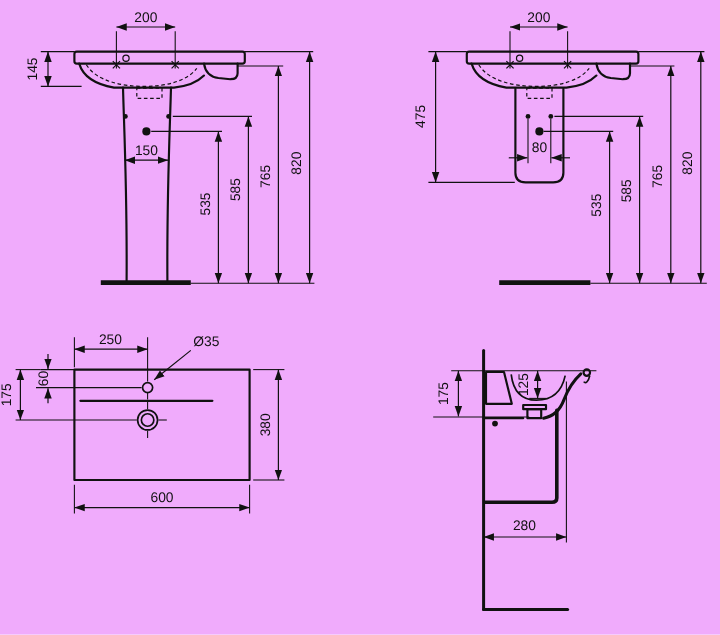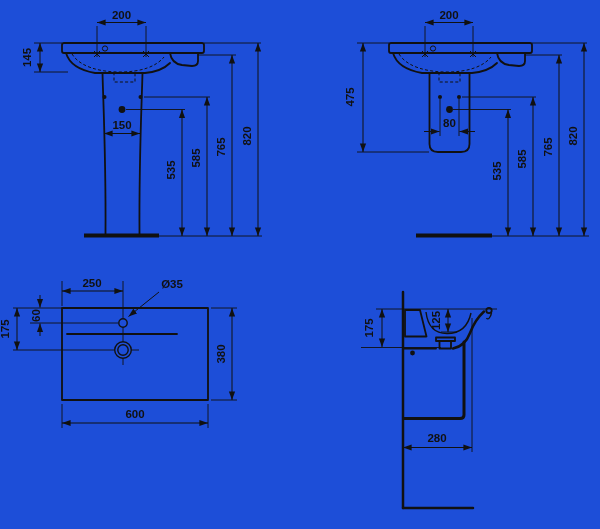--- a/index.html
+++ b/index.html
@@ -1,17 +1,17 @@
 <!DOCTYPE html>
 <html><head>
 <meta charset="utf-8">
 <style>
   html,body{margin:0;padding:0;background:#ffffff;}
-  .stage{position:relative;width:600px;height:529px;background:#1d4ed8;overflow:hidden;
-         font-family:"Liberation Sans", sans-serif;font-weight:bold;}
+  .stage{position:relative;width:600px;height:529px;background:#f0abfc;overflow:hidden;
+         font-family:"Liberation Sans", sans-serif;}
   svg{display:block}
   .lbl{font-family:"Liberation Sans", sans-serif;font-size:11.5px;fill:#111;}
   .outline{stroke:#111;stroke-width:1.8;fill:none;stroke-linecap:round;stroke-linejoin:round;}
   .medium{stroke:#111;stroke-width:1.4;fill:none;}
   .thin{stroke:#111;stroke-width:0.9;fill:none;}
   .dim{stroke:#111;stroke-width:1;fill:none;}
   .dash{stroke:#111;stroke-width:1;fill:none;stroke-dasharray:3 2.2;}
   .thick{stroke:#111;stroke-width:2.5;fill:none;stroke-linecap:round;stroke-linejoin:round;}
   .base{stroke:#111;stroke-width:4;fill:none;}
   .dot{fill:#111;stroke:none;}

